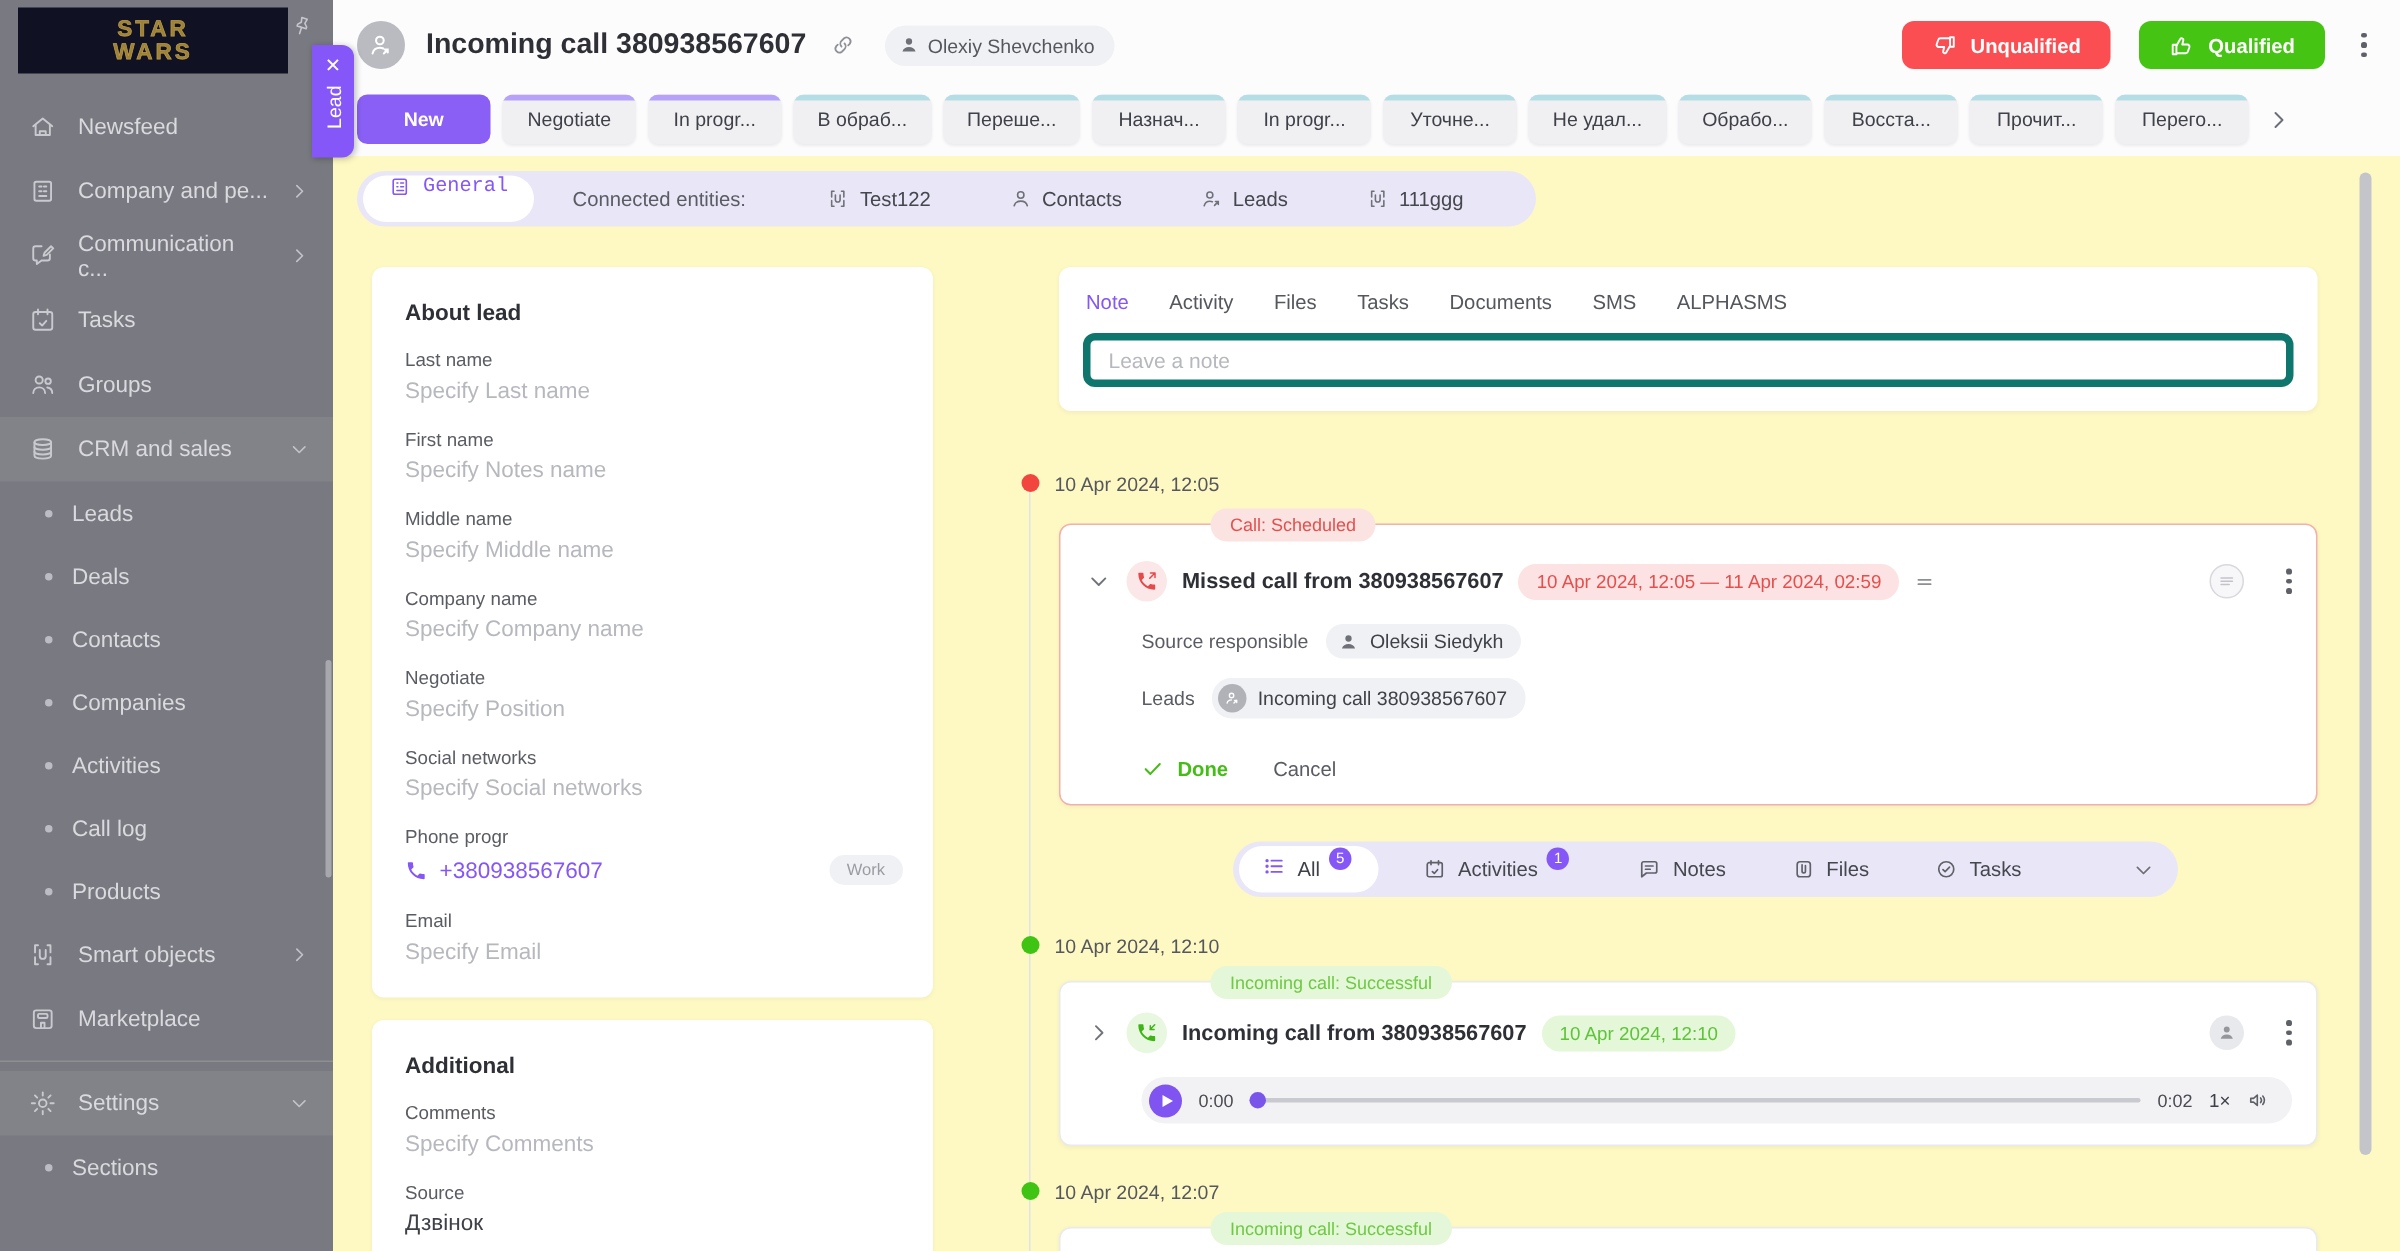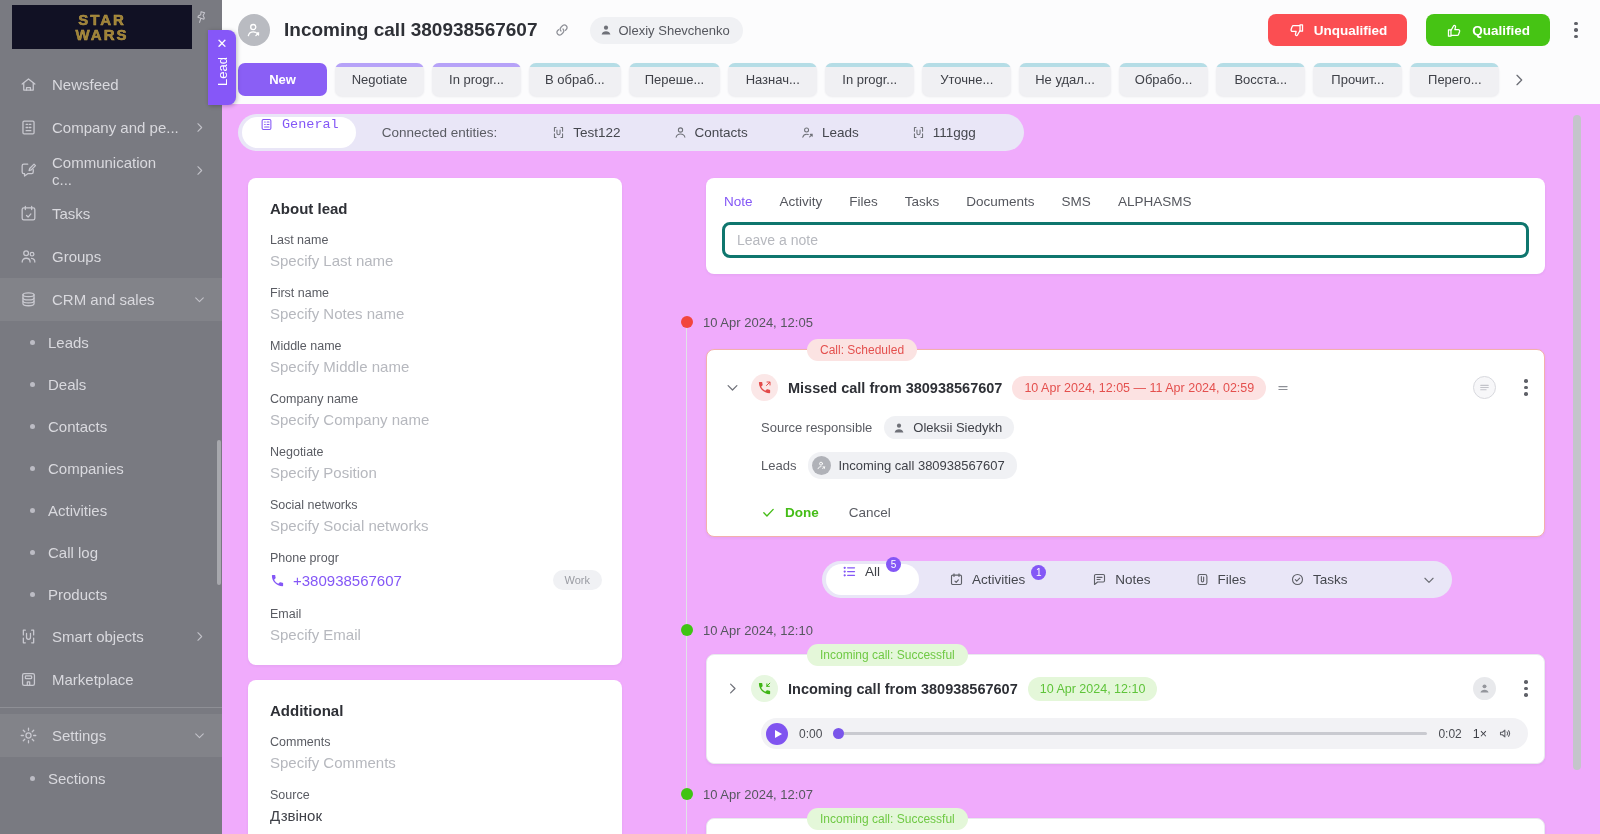--- a/index.html
+++ b/index.html
@@ -32,21 +32,21 @@
 
   
   .lead-tab { position:absolute; left:208px; top:30px; width:28px; height:75px; z-index:30;
               background:#8657f8; border-radius:0 8px 8px 0; color:#fff; display:flex;
               flex-direction:column; align-items:center; padding-top:7px; gap:7px; cursor:pointer;
               box-shadow:1px 1px 4px rgba(0,0,0,0.25); }
   .lead-tab .x { font-size:13px; line-height:1; }
   .lead-tab .vtxt { writing-mode:vertical-rl; transform:rotate(180deg); font-size:13px; }
 
   
-  .main { flex:1; display:flex; flex-direction:column; background:#f0abfc; position:relative; overflow:hidden; }
+  .main { flex:1; display:flex; flex-direction:column; background:#fef9c3; position:relative; overflow:hidden; }
   .topband { background:#fcfcfd; }
 
   .hdr { height:60px; display:flex; align-items:center; gap:10px; padding:0 22px 0 16px; }
   .hdr-avatar { width:32px; height:32px; border-radius:50%; background:#b9bbc1; color:#fff;
                 display:flex; align-items:center; justify-content:center; flex:0 0 32px; }
   .hdr-title { font-size:19px; font-weight:bold; color:#2e3036; margin-left:4px; }
   .link-ic { color:#8f9198; display:flex; margin-left:6px; }
   .owner-chip { height:27px; background:#f0f1f4; border-radius:14px; display:flex; align-items:center;
                 gap:6px; padding:0 13px 0 9px; font-size:13px; color:#55575e; margin-left:10px; cursor:pointer; }
   .hdr-sp { flex:1; }
@@ -89,21 +89,21 @@
               padding:4px 12px; border-radius:11px; }
   .add-card { margin-top:15px; padding:22px 20px 20px 22px; }
 
   .rightcol { flex:1; position:relative; }
   .rail { position:absolute; left:6px; top:142px; bottom:-20px; width:1px; background:#e1e2e7; }
 
   .note-card { margin-left:26px; padding:14px 16px 16px 16px; position:relative; z-index:2; }
   .ntabs { display:flex; gap:27px; margin:2px 0 13px 2px; }
   .ntab { font-size:13.5px; color:#55575e; cursor:pointer; }
   .ntab.active { color:#8457f6; }
-  .note-input { width:100%; height:36px; border:3px solid #0f766e; border-radius:8px;
+  .note-input { width:100%; height:36px; border:5px solid #0f766e; border-radius:8px;
                 padding:4px 12px; font-size:14px; color:#3f4148; outline:none; background:#fff;
                 font-family:"Liberation Sans",sans-serif; }
   .note-input::placeholder { color:#b6b8be; }
 
   .date-row { position:relative; margin-left:23px; font-size:13px; color:#55575e; height:16px;
               display:flex; align-items:center; }
   .dot { position:absolute; left:-22px; top:2px; width:12px; height:12px; border-radius:50%; }
   .dot.red { background:#f2453d; }
   .dot.green { background:#3fc413; }
 
@@ -138,21 +138,21 @@
               display:flex; align-items:center; justify-content:center; }
   .act-row { display:flex; align-items:center; gap:30px; margin:26px 0 0 36px; }
   .done-btn { display:flex; align-items:center; gap:9px; color:#45bd17; font-size:13.5px;
               font-weight:bold; cursor:pointer; background:none; border:none;
               font-family:"Liberation Sans",sans-serif; }
   .cancel-btn { color:#5a5c63; font-size:13.5px; cursor:pointer; background:none; border:none;
                 font-family:"Liberation Sans",sans-serif; }
 
   .filter-bar { margin:24px 0 0 142px; width:630px; height:37px; background:#e9e6f7;
                 border-radius:19px; display:flex; align-items:center; padding:0 16px 0 4px; }
-  .f-all { height:31px; background:#fff; border-radius:16px; display:flex; 
+  .f-all { height:31px; background:#fff; border-radius:16px; display:flex; align-items:center;
            gap:8px; padding:0 16px; cursor:pointer; }
   .f-item { display:flex; align-items:center; gap:8px; font-size:13.5px; color:#45474e;
             cursor:pointer; margin-left:44px; }
   .f-item .ficon { color:#5f6168; display:flex; }
   .f-all .ficon { color:#8457f6; }
   .cnt-badge { width:15px; height:15px; border-radius:50%; background:#8457f6; color:#fff;
                font-size:10px; display:flex; align-items:center; justify-content:center;
                position:relative; top:-7px; left:-2px; }
   .f-chev { margin-left:auto; color:#6d6f76; display:flex; cursor:pointer; }
 

